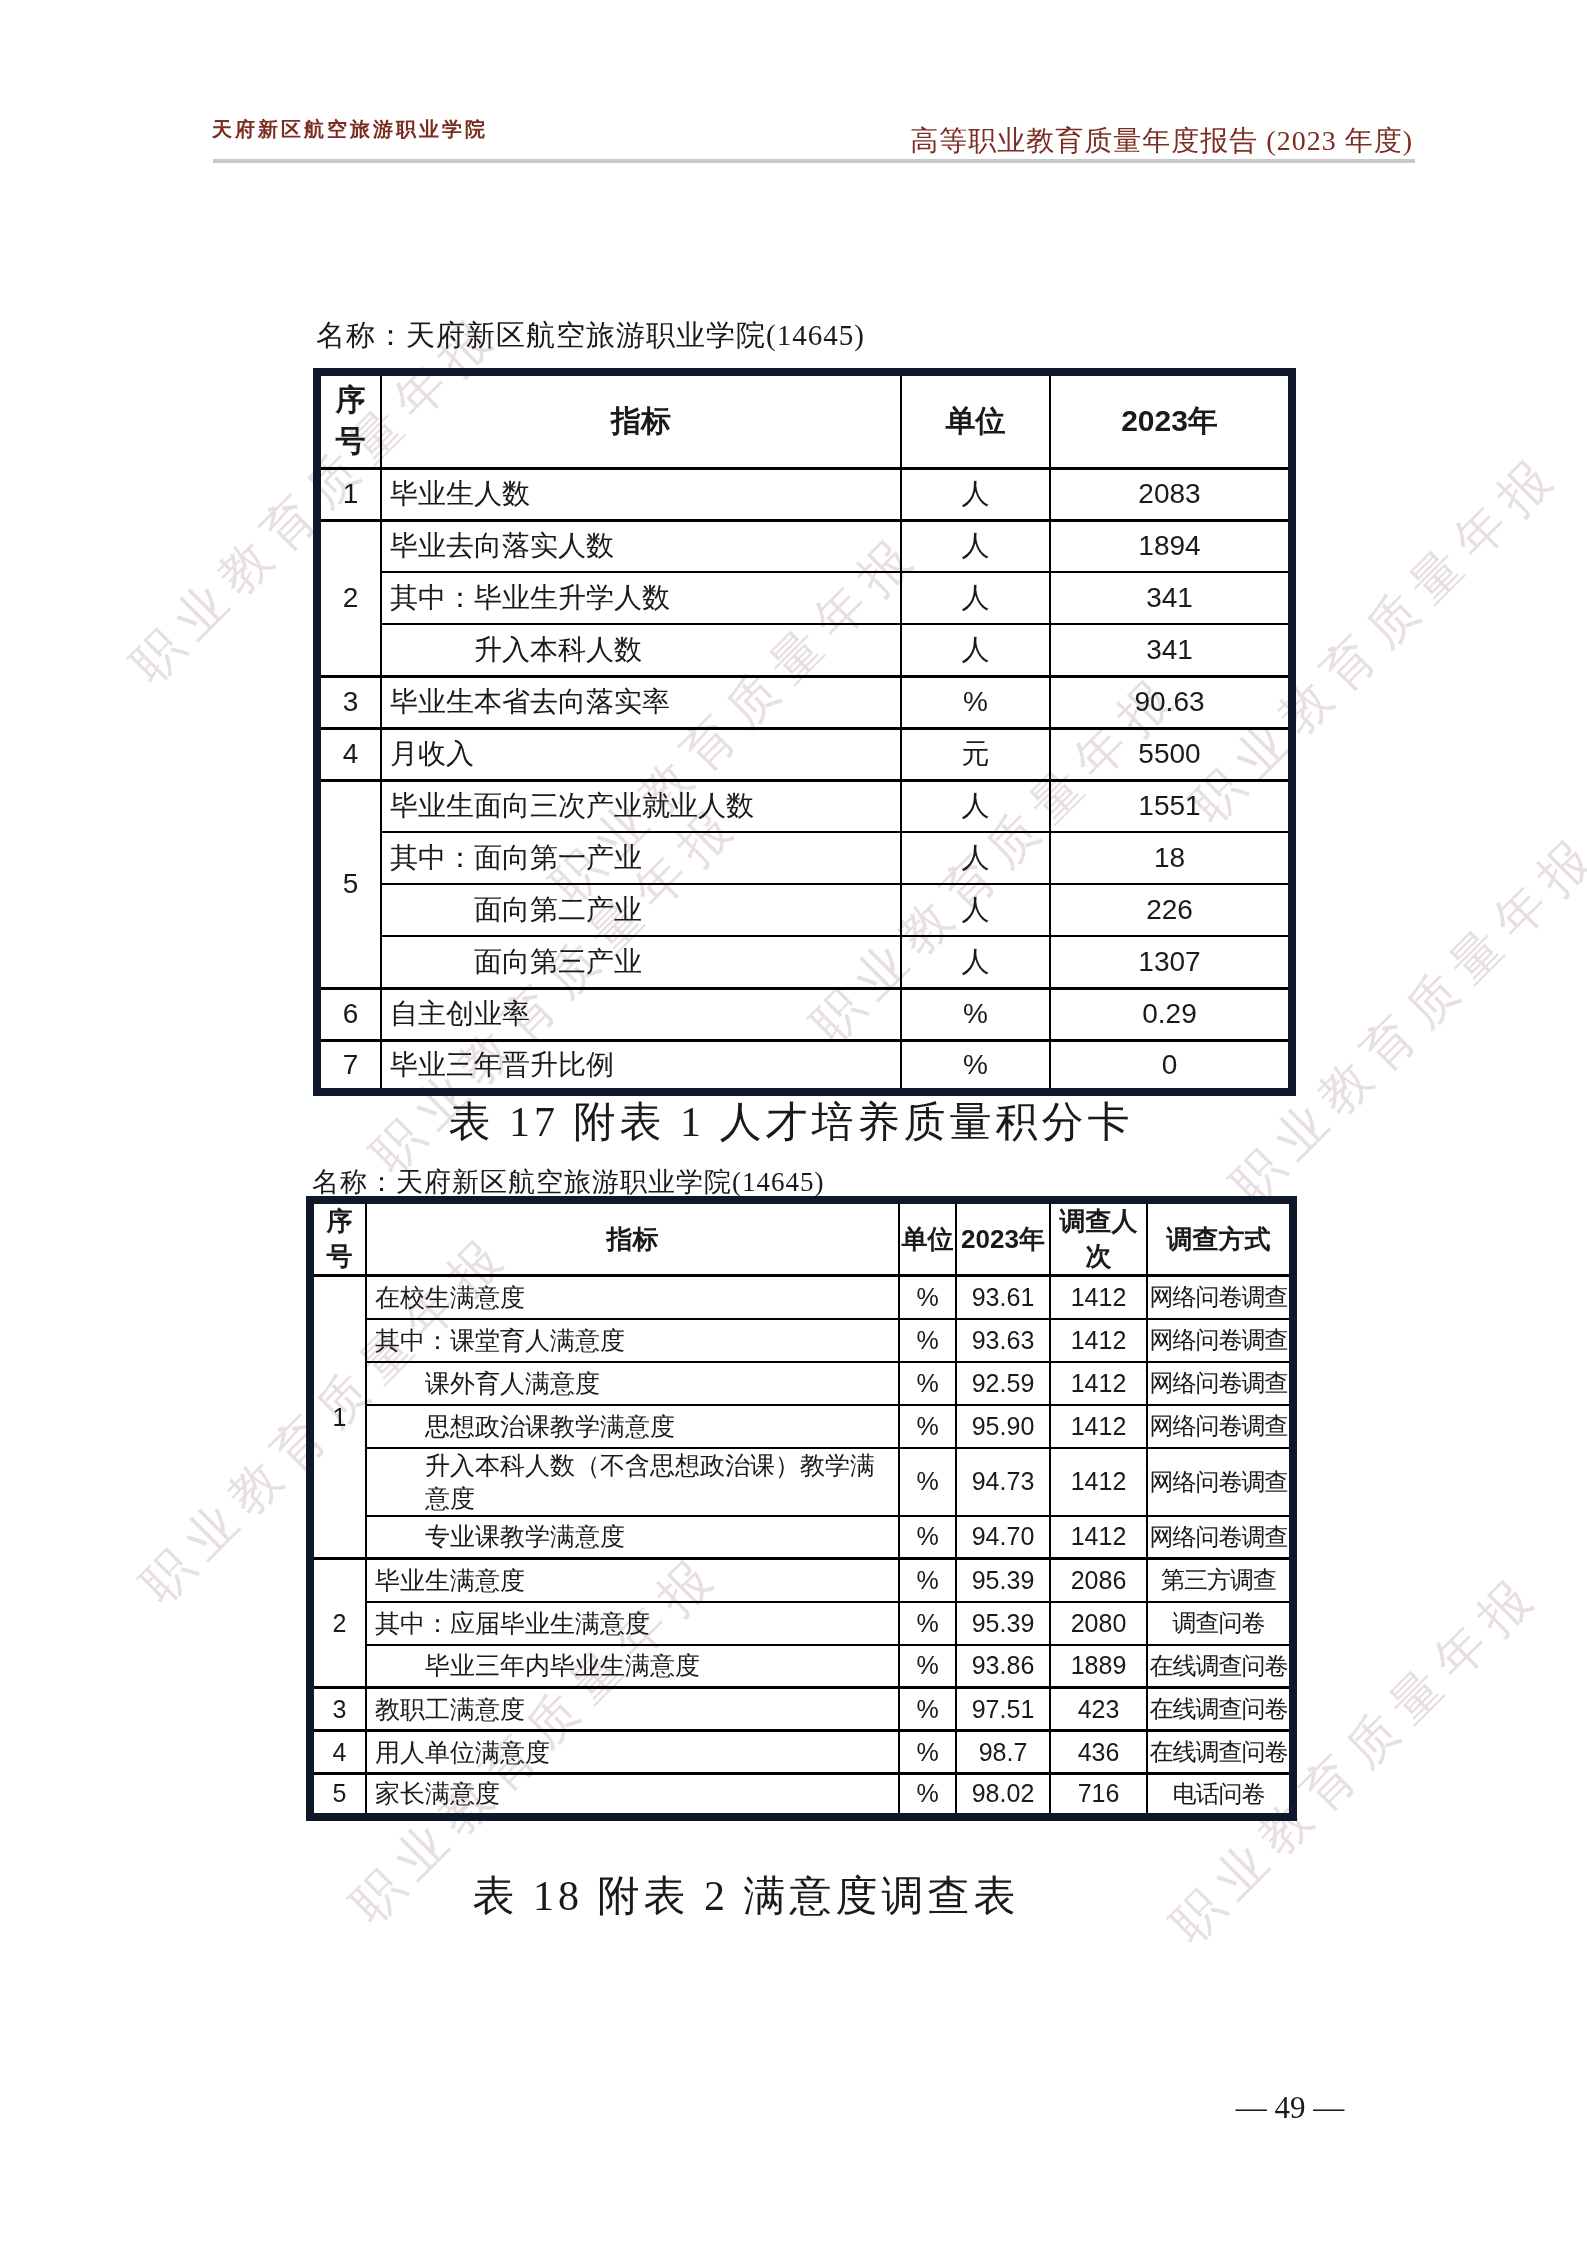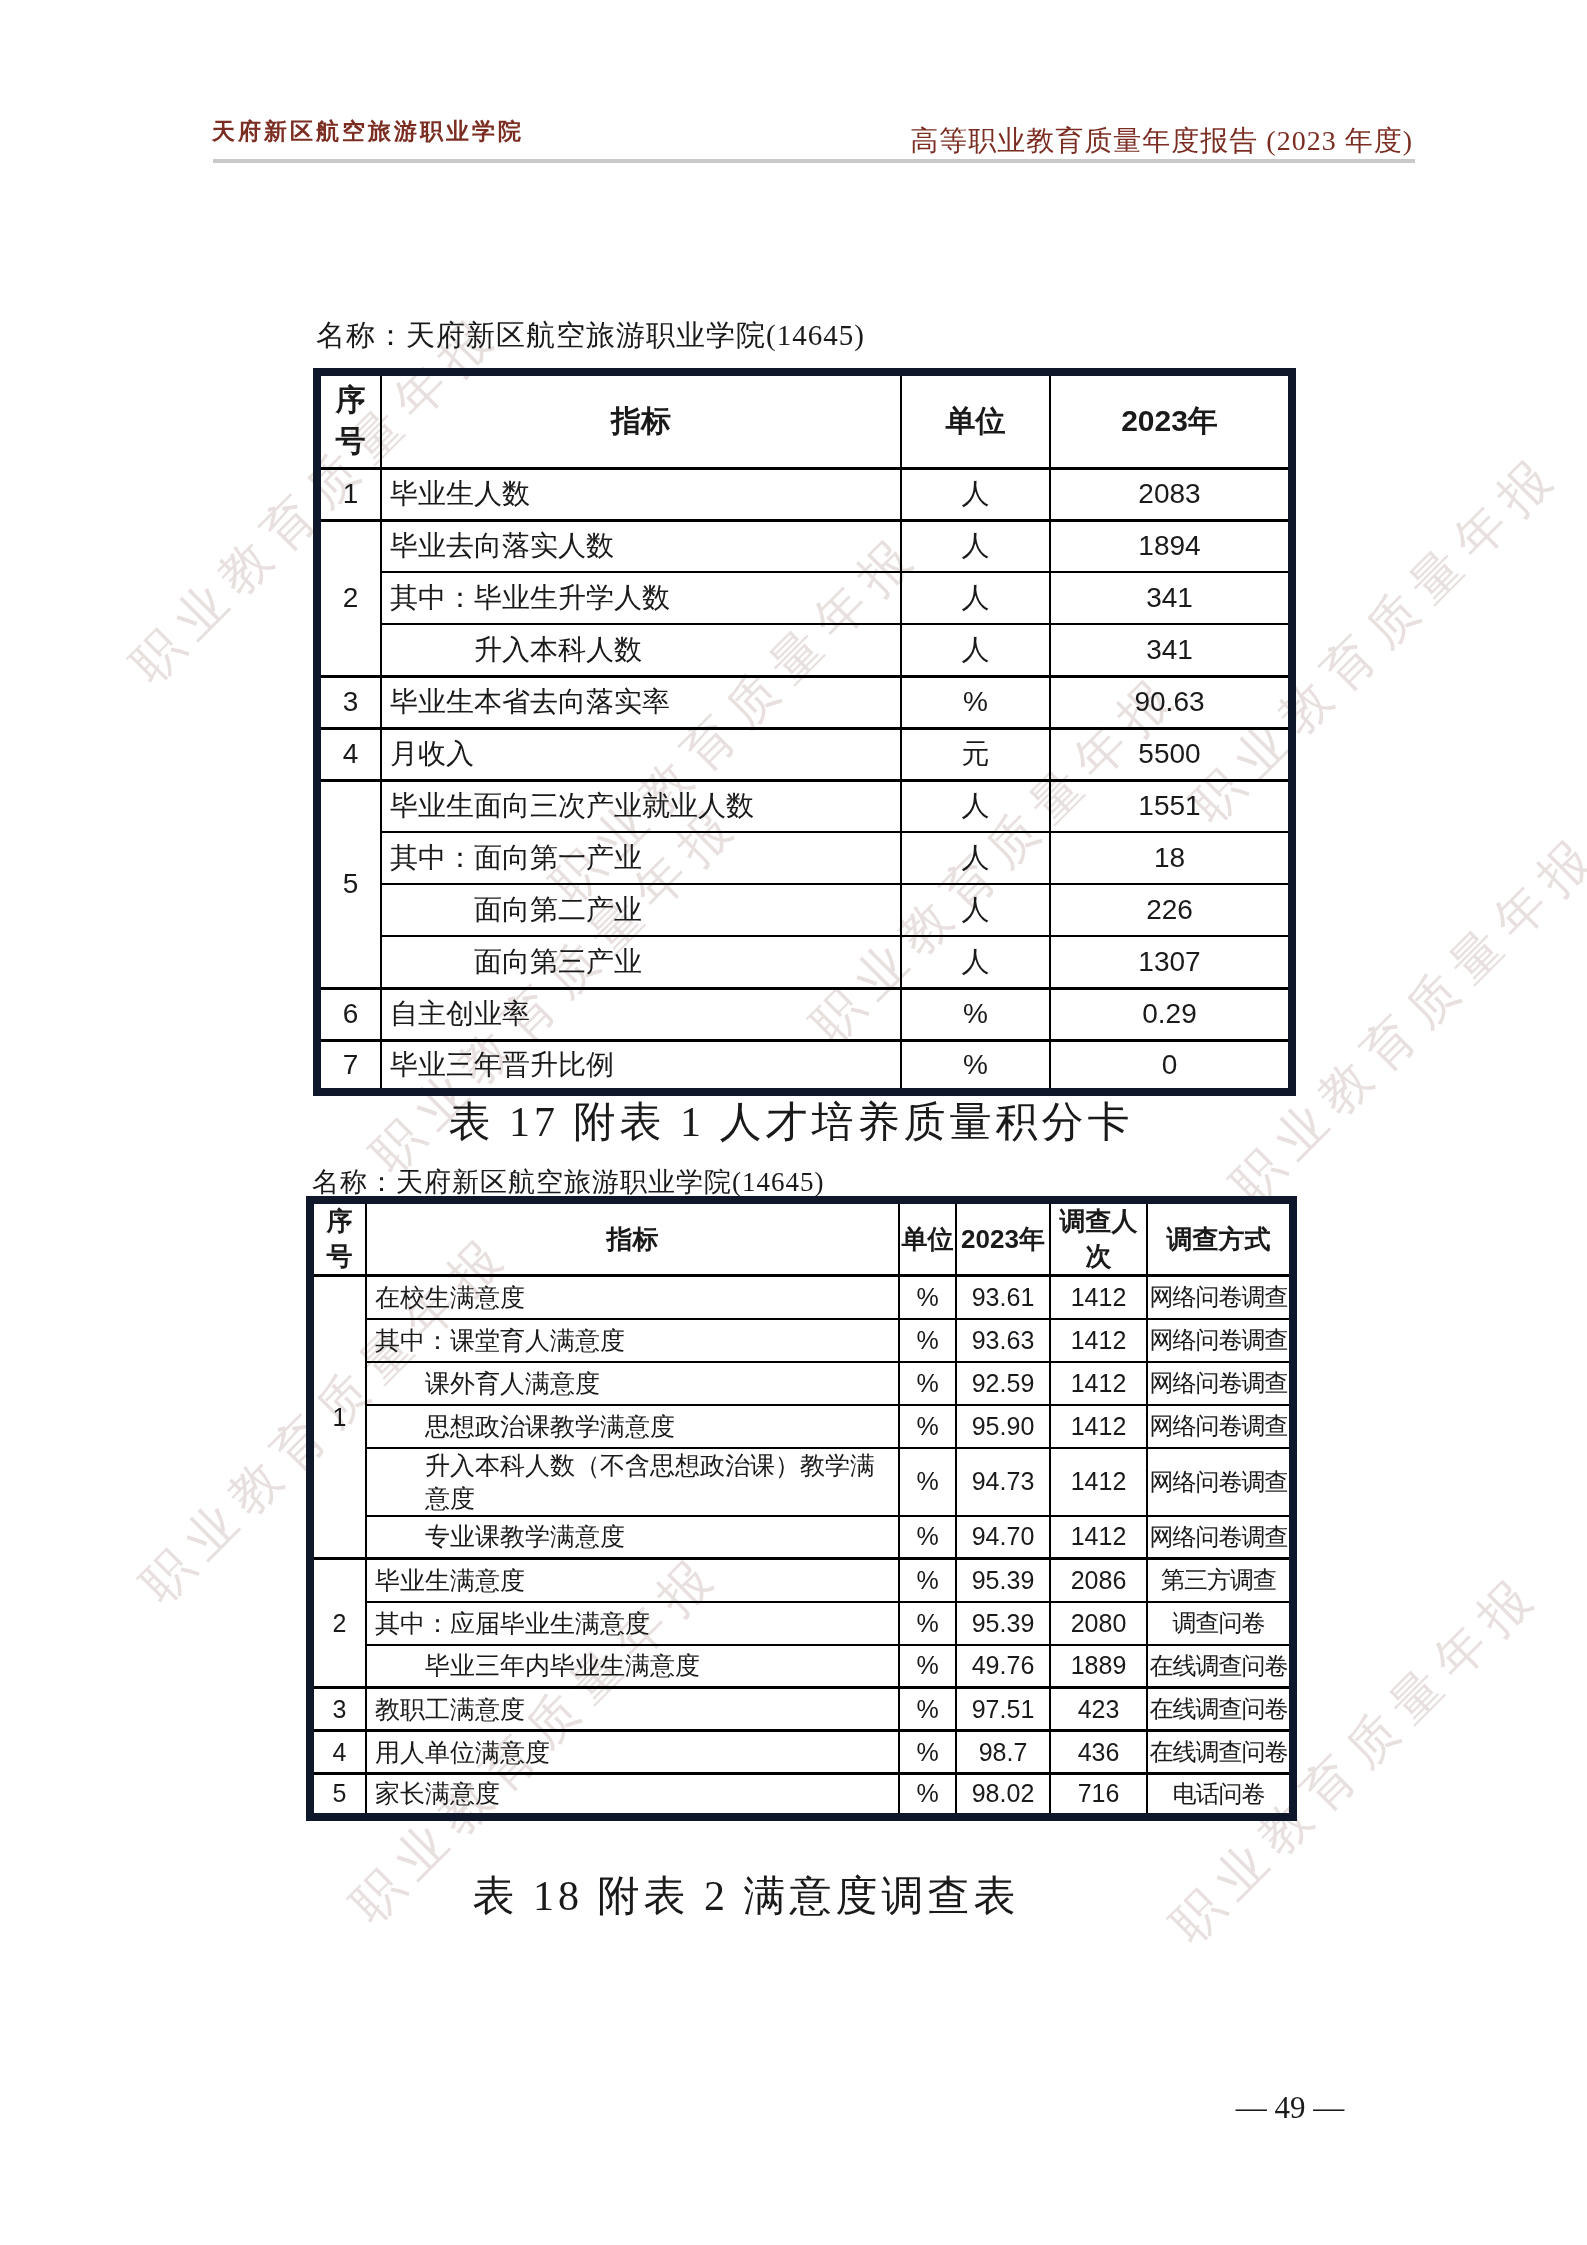--- a/index.html
+++ b/index.html
@@ -7,21 +7,21 @@
     position:relative;
     width:1587px;height:2245px;
     background:#ffffff;
     font-family:"Liberation Serif", serif;
     color:#1a1a1a;
     overflow:hidden;
   }
   
   .hdr-left{
     position:absolute;left:212px;top:116px;
-    font-size:23px;letter-spacing:3px;
+    font-size:20px;letter-spacing:3px;
     color:var(--accent,#7b2d22);
     font-weight:bold;
   }
   .hdr-right{
     position:absolute;right:174px;top:122px;
     font-size:28px;letter-spacing:1px;
     color:var(--accent,#7b2d22);
     margin-left:10px;
   }
   .hdr-rule{
@@ -270,21 +270,21 @@
         <tr>
           <td class="ind">其中：应届毕业生满意度</td>
           <td>%</td>
           <td>95.39</td>
           <td>2080</td>
           <td class="method">调查问卷</td>
         </tr>
         <tr>
           <td class="ind indent1">毕业三年内毕业生满意度</td>
           <td>%</td>
-          <td>49.76</td>
+          <td>93.86</td>
           <td>1889</td>
           <td class="method">在线调查问卷</td>
         </tr>
         <tr class="grp">
           <td rowspan="1">3</td>
           <td class="ind">教职工满意度</td>
           <td>%</td>
           <td>97.51</td>
           <td>423</td>
           <td class="method">在线调查问卷</td>

